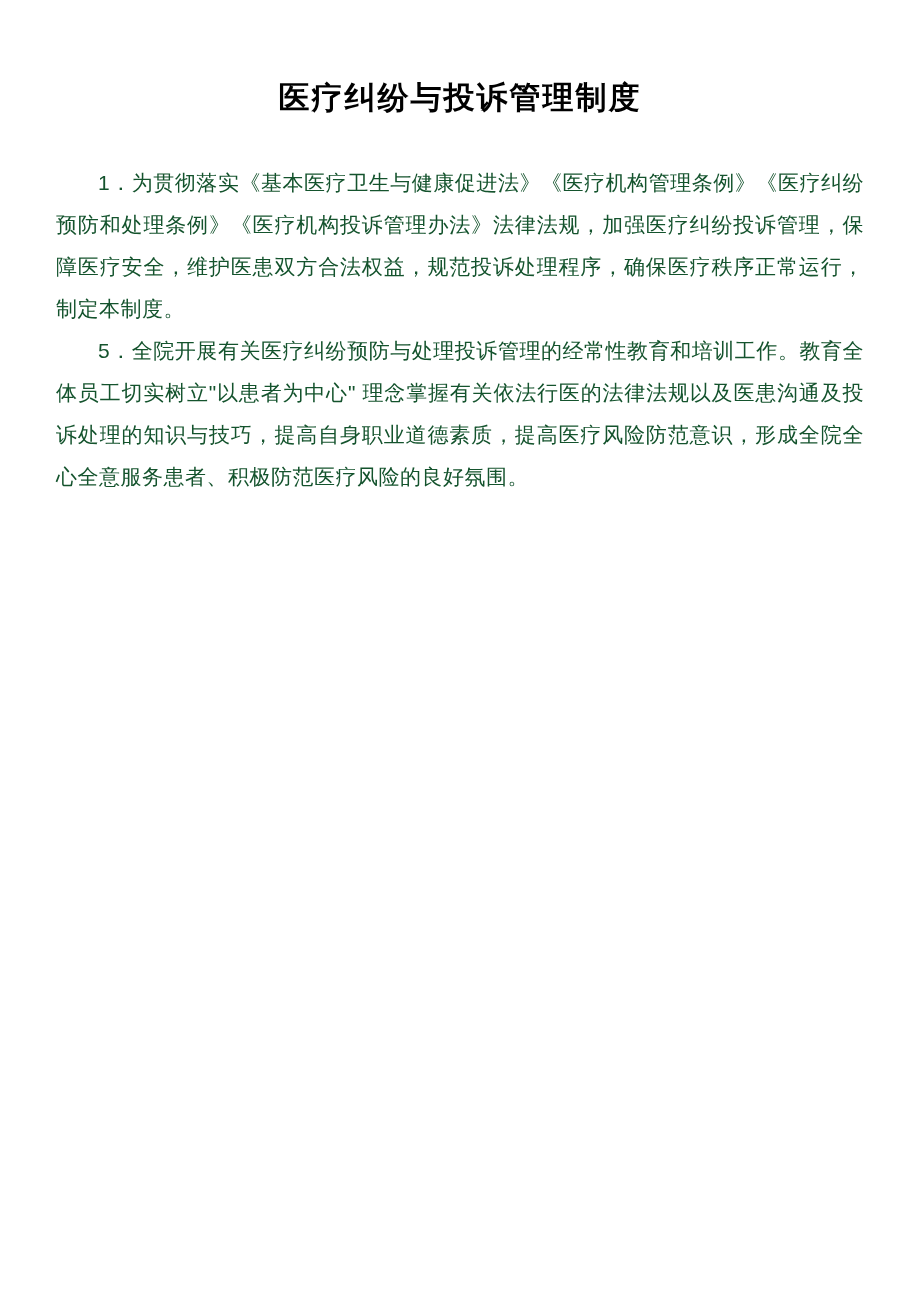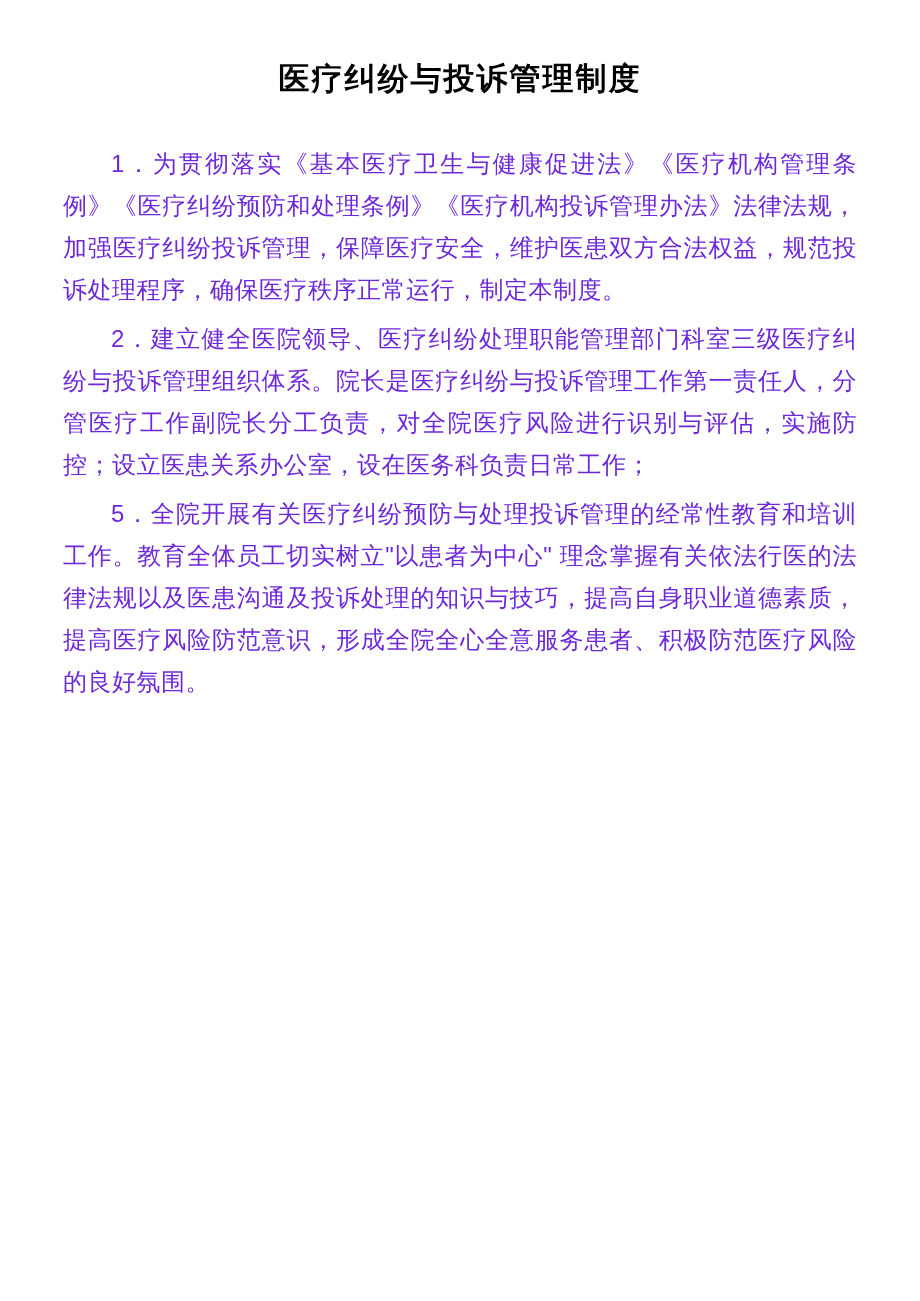--- a/index.html
+++ b/index.html
@@ -7,53 +7,52 @@
       padding: 0;
       background: #ffffff;
     }
     .page {
       position: relative;
       width: 920px;
       height: 1301px;
       margin: 0 auto;
       background: #ffffff;
       box-sizing: border-box;
-      padding: 59px 56px 0 56px;
+      padding: 78px 56px 0 56px;
       font-family: "Liberation Sans", "DejaVu Sans", sans-serif;
       color: #000000;
       overflow: hidden;
     }
     .doc-title {
       margin: 0 0 44px 0;
       text-align: center;
       font-size: 31px;
       font-weight: 700;
       letter-spacing: 2px;
       line-height: 40px;
       color: #000000;
     }
     .doc-body {
       width: 100%;
     }
     .para {
-      margin: 7px;
-      font-size: 24px;
+      margin: 0;
+      font-size: 21px;
       line-height: 42px;
       text-align: justify;
       text-align-last: left;
       text-indent: 2em;
       letter-spacing: 0.5px;
-      color: #6d28d9;
+      color: #14532d;
       word-break: break-all;
     }
   </style>
 </head>
 <body>
 
 <div class="page">
   <h1 class="doc-title">医疗纠纷与投诉管理制度</h1>
 
   <div class="doc-body">
     <p class="para">1．为贯彻落实《基本医疗卫生与健康促进法》《医疗机构管理条例》《医疗纠纷预防和处理条例》《医疗机构投诉管理办法》法律法规，加强医疗纠纷投诉管理，保障医疗安全，维护医患双方合法权益，规范投诉处理程序，确保医疗秩序正常运行，制定本制度。</p>
-    <p class="para">2．建立健全医院领导、医疗纠纷处理职能管理部门科室三级医疗纠纷与投诉管理组织体系。院长是医疗纠纷与投诉管理工作第一责任人，分管医疗工作副院长分工负责，对全院医疗风险进行识别与评估，实施防控；设立医患关系办公室，设在医务科负责日常工作；</p>
     <p class="para">5．全院开展有关医疗纠纷预防与处理投诉管理的经常性教育和培训工作。教育全体员工切实树立"以患者为中心" 理念掌握有关依法行医的法律法规以及医患沟通及投诉处理的知识与技巧，提高自身职业道德素质，提高医疗风险防范意识，形成全院全心全意服务患者、积极防范医疗风险的良好氛围。</p>
   </div>
 </div>
 
 </body></html>

